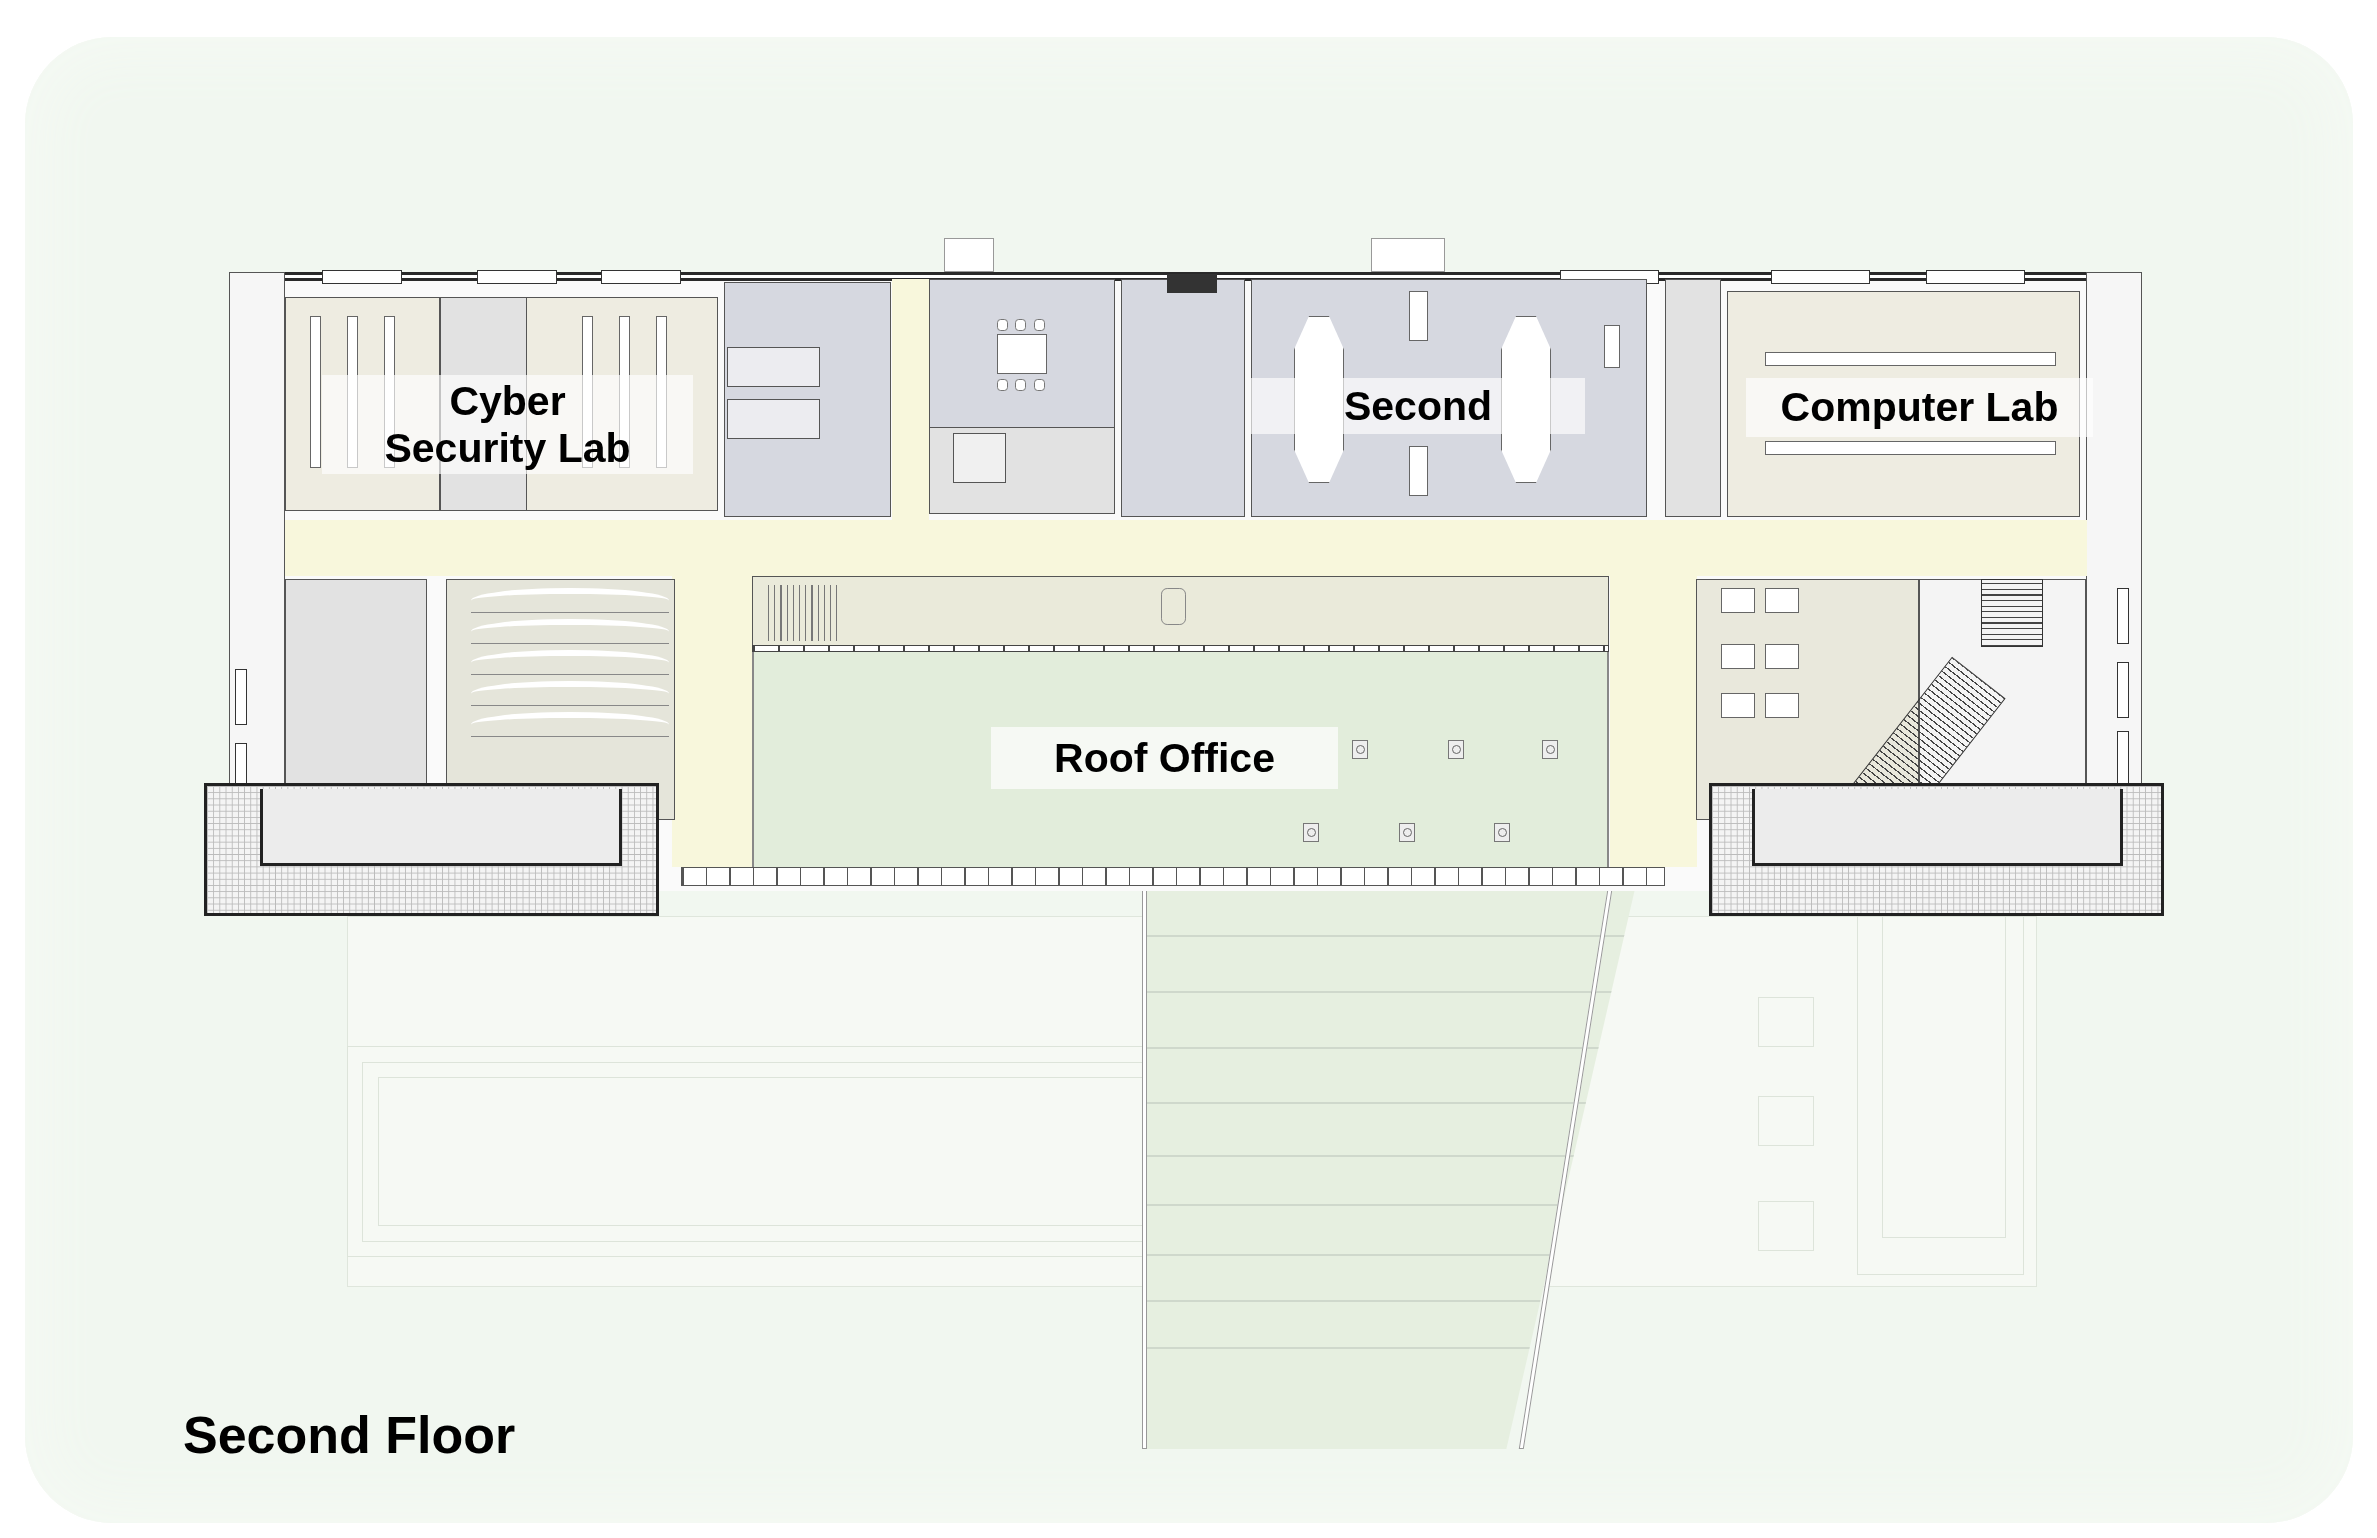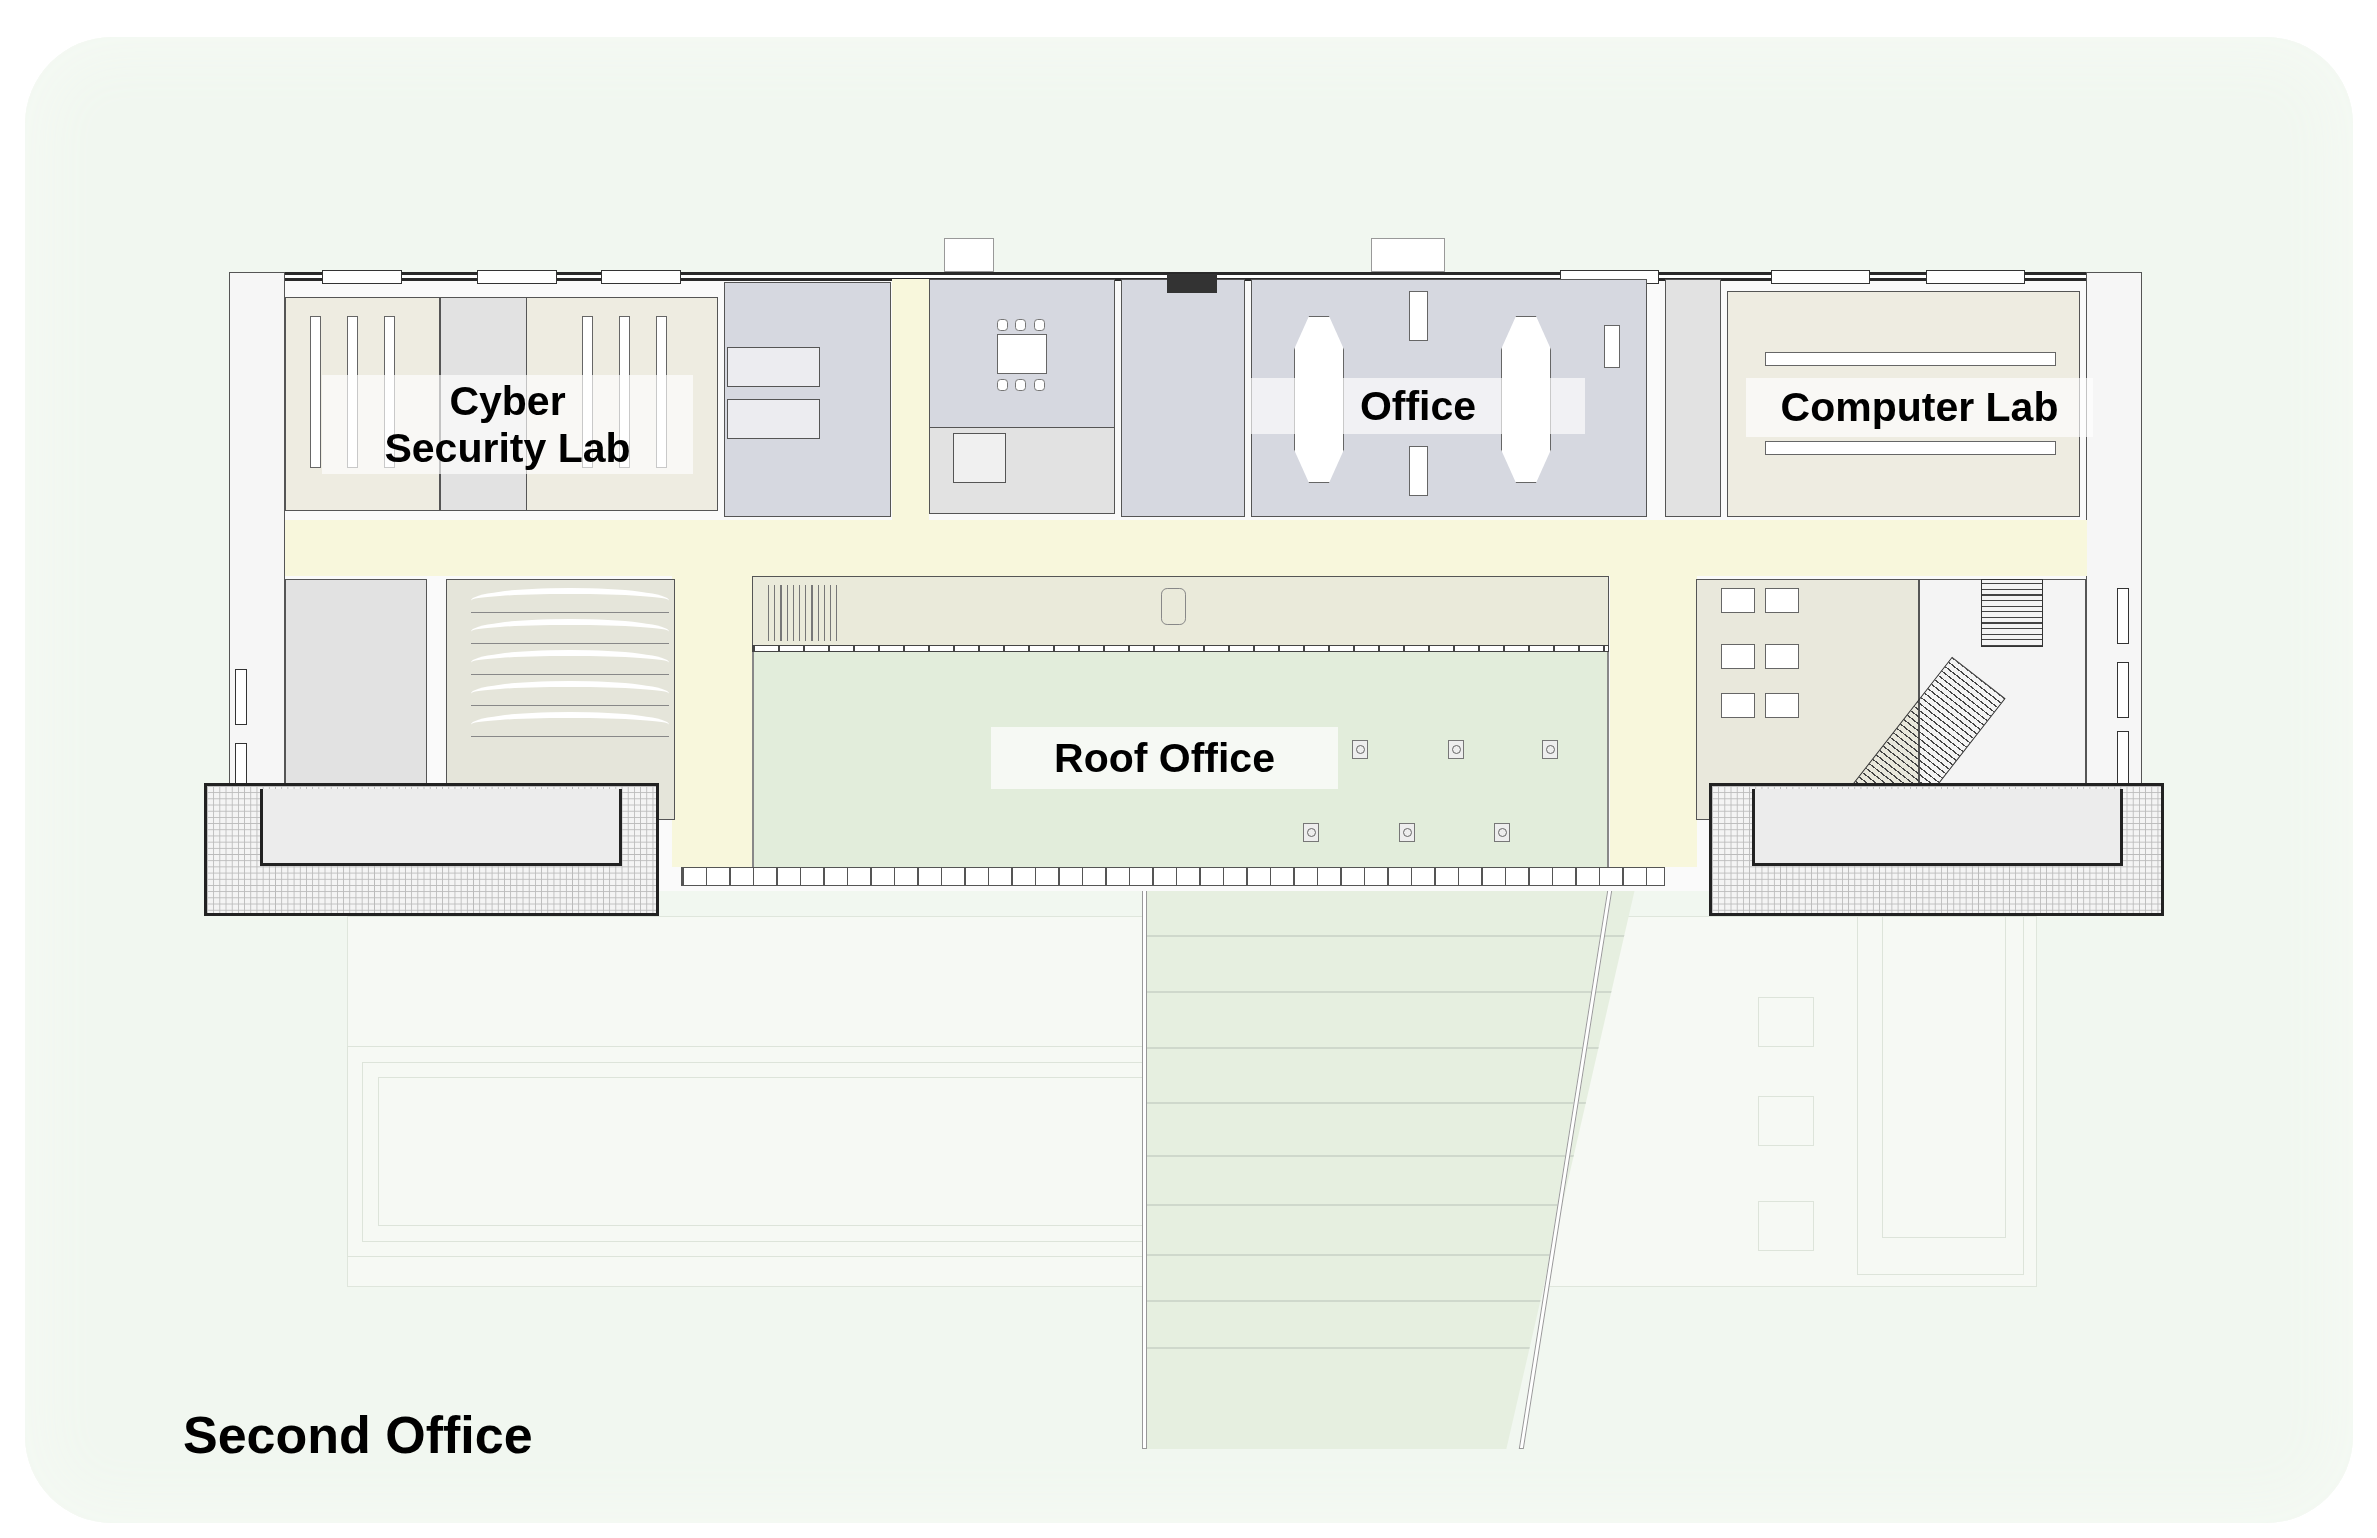--- a/index.html
+++ b/index.html
@@ -163,23 +163,23 @@
 <div class="abs hatch" style="left:204px;top:783px;width:455px;height:133px;"></div>
 <div class="abs" style="left:260px;top:789px;width:362px;height:77px;background:#ececec;border:3.7px solid #222;border-top:none;"></div>
 <div class="abs hatch" style="left:1709px;top:783px;width:455px;height:133px;"></div>
 <div class="abs" style="left:1752px;top:789px;width:371px;height:77px;background:#ececec;border:3.7px solid #222;border-top:none;"></div>
 
 <div class="abs label-bg" style="left:322px;top:375px;width:371px;height:99px;">
   <span class="label">Cyber
 Security Lab</span>
 </div>
 <div class="abs label-bg" style="left:1251px;top:378px;width:334px;height:56px;">
-  <span class="label">Office</span>
+  <span class="label">Second</span>
 </div>
 <div class="abs label-bg" style="left:1746px;top:378px;width:347px;height:59px;justify-content:center;">
   <span class="label">Computer Lab</span>
 </div>
 <div class="abs label-bg" style="left:991px;top:727px;width:347px;height:62px;background:rgba(248,250,246,0.9);">
   <span class="label">Roof Office</span>
 </div>
 
-<div class="abs title" style="left:183px;top:1405px;">Second Office</div>
+<div class="abs title" style="left:183px;top:1405px;">Second Floor</div>
 
 
 </body></html>

